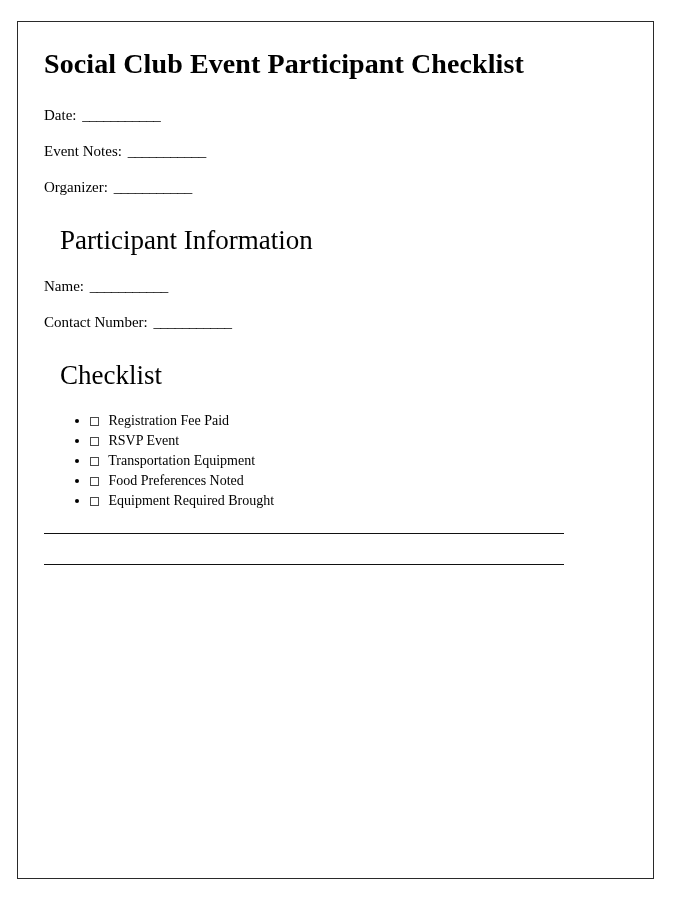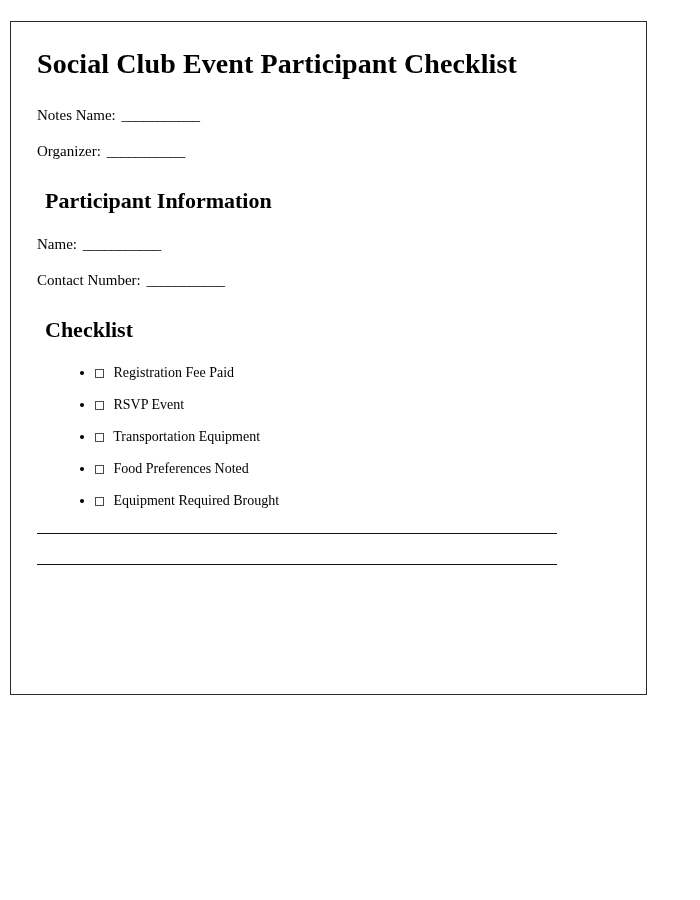--- a/index.html
+++ b/index.html
@@ -11,24 +11,24 @@
   body {
     width: 700px;
     height: 900px;
     font-family: "Liberation Serif", "DejaVu Serif", serif;
     color: #000000;
     overflow: hidden;
   }
 
   .page {
     position: absolute;
-    left: 10px;
+    left: 17px;
     top: 21px;
     width: 637px;
-    height: 674px;
+    height: 858px;
     border: 1.5px solid #2a2a2a;
     box-sizing: border-box;
     background: #ffffff;
   }
 
   .page-inner {
     padding: 26px 26px 0 26px;
   }
 
   .doc-title {
@@ -48,35 +48,35 @@
   .field-label {
     display: inline;
   }
   .field-blank {
     display: inline;
     letter-spacing: -0.4px;
     margin-left: 2px;
   }
 
   .section-heading {
-    font-size: 22px;
-    font-weight: bold;
+    font-size: 27px;
+    font-weight: normal;
     line-height: 1.2;
-    margin: 28px 0 20px 8px;
+    margin: 28px 0 20px 16px;
   }
 
   .checklist {
     list-style: disc;
     margin: 0 0 0 0;
     padding-left: 46px;
   }
   .checklist li {
     font-size: 14px;
     line-height: 20px;
-    margin: 12px;
+    margin: 0;
     padding: 0;
   }
   .chk-box {
     display: inline-block;
     width: 9px;
     height: 9px;
     border: 1px solid #4a4a4a;
     background: #ffffff;
     box-sizing: border-box;
     vertical-align: -1px;
@@ -100,21 +100,25 @@
 </head>
 <body>
 
 <div class="page">
   <div class="page-inner">
 
     <h1 class="doc-title">Social Club Event Participant Checklist</h1>
 
     <div>
       <div class="field-row">
-        <span class="field-label">Notes Name:</span>
+        <span class="field-label">Date:</span>
+        <span class="field-blank">___________</span>
+      </div>
+      <div class="field-row">
+        <span class="field-label">Event Notes:</span>
         <span class="field-blank">___________</span>
       </div>
       <div class="field-row">
         <span class="field-label">Organizer:</span>
         <span class="field-blank">___________</span>
       </div>
     </div>
 
     <h2 class="section-heading">Participant Information</h2>
 

